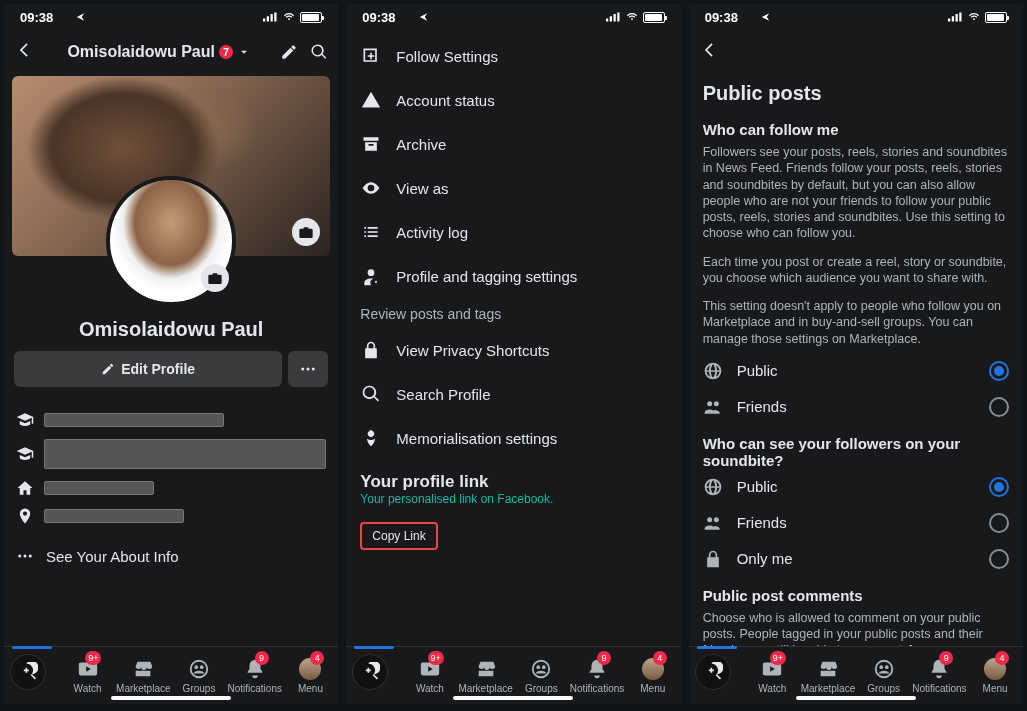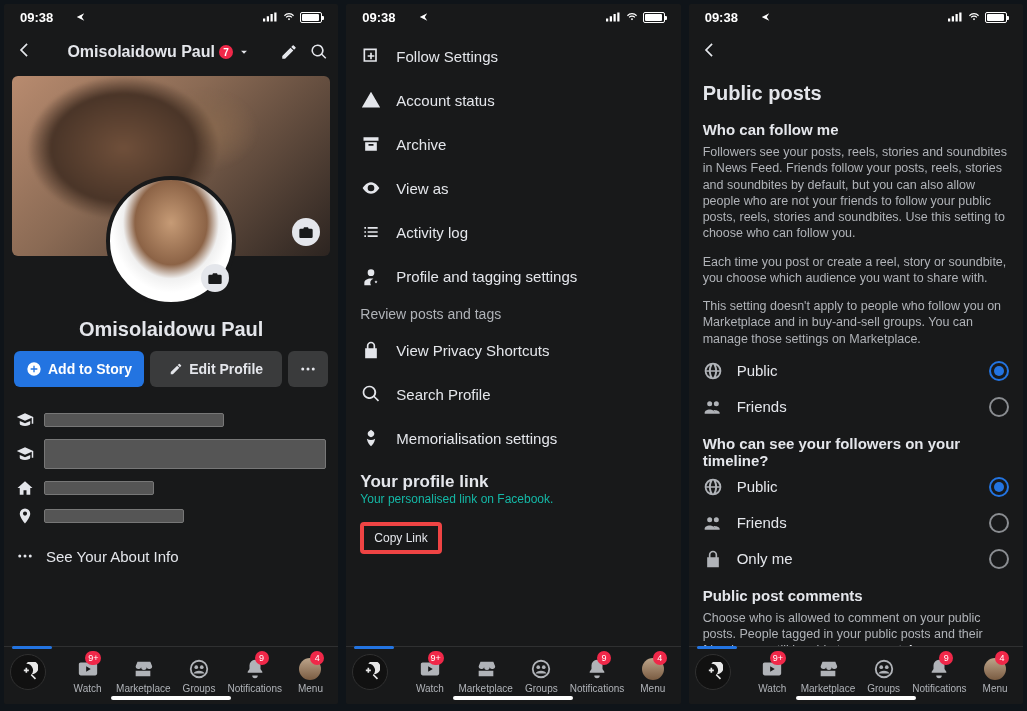--- a/index.html
+++ b/index.html
@@ -130,21 +130,21 @@
     display:flex; align-items:center; gap:14px;
     padding: 12px 14px; font-size:15px;
   }
   .sicon { width:22px; display:flex; justify-content:center; color:#e4e6eb;}
   .section-label { padding: 8px 14px 6px 14px; color:#b0b3b8; font-size:14px;}
   .link-section { padding: 12px 14px 8px 14px; }
   .link-title { font-size:17px; font-weight:700; }
   .link-sub { font-size:12px; color:#14b8a6; }
   .copy-btn {
     margin: 8px 14px 0 14px; display:inline-block;
-    border:4px solid #ef4444; border-radius:4px;
+    border:2px solid #ef4444; border-radius:4px;
     padding:5px 10px; font-size:12px;
   }
   
   .s3 { padding: 0 14px; overflow-y: hidden; }
   .s3 h1 { font-size:20px; font-weight:700; padding: 8px 0 10px 0; }
   .s3-sec-title { font-size:15px; font-weight:700; padding-top:6px; }
   .s3-para { font-size:12.5px; color:#b0b3b8; line-height:1.3; padding:6px 0; }
   .option-row { display:flex; align-items:center; gap:12px; padding:8px 0; }
   .option-row .oicon { width:22px; color:#b0b3b8; display:flex; }
   .option-row .olabel { flex:1; font-size:15px; }
@@ -301,26 +301,20 @@
     <div class="avatar-wrap">
       <div class="avatar"></div>
       <div class="camera-circle" style="left:calc(50% + 30px); top:8px">
         <svg width="16" height="16">
             <use href="#i-camera"></use>
           </svg>
       </div>
     </div>
     <div class="name">Omisolaidowu Paul</div>
     <div class="btn-row">
-      <div class="btn btn-primary">
-        <svg width="16" height="16">
-            <use href="#i-plus-circle"></use>
-          </svg>
-        <span>Add to Story</span>
-      </div>
       <div class="btn btn-secondary">
         <svg width="14" height="14">
             <use href="#i-pencil"></use>
           </svg>
         <span>Edit Profile</span>
       </div>
       <div class="btn btn-more">
         <svg width="18" height="18">
             <use href="#i-dots"></use>
           </svg>
@@ -633,21 +627,21 @@
     </div>
     <div class="option-row">
       <span class="oicon">
           <svg width="20" height="20">
             <use href="#i-friends"></use>
           </svg>
         </span>
       <span class="olabel">Friends</span>
       <span class="radio"></span>
     </div>
-    <div class="s3-sec-title" style="padding-top:10px">Who can see your followers on your timeline?</div>
+    <div class="s3-sec-title" style="padding-top:10px">Who can see your followers on your soundbite?</div>
     <div class="option-row">
       <span class="oicon">
           <svg width="20" height="20">
             <use href="#i-globe"></use>
           </svg>
         </span>
       <span class="olabel">Public</span>
       <span class="radio sel">
           <span></span>
         </span>

